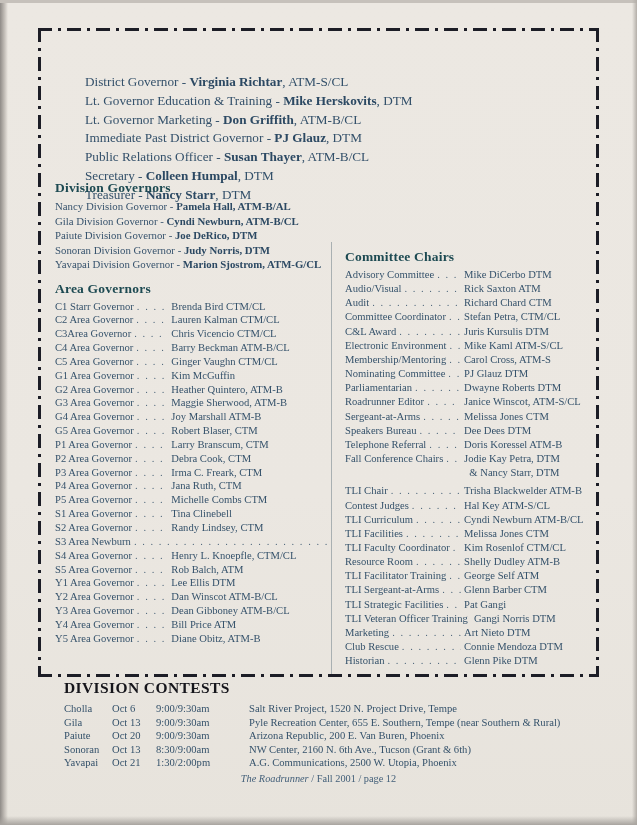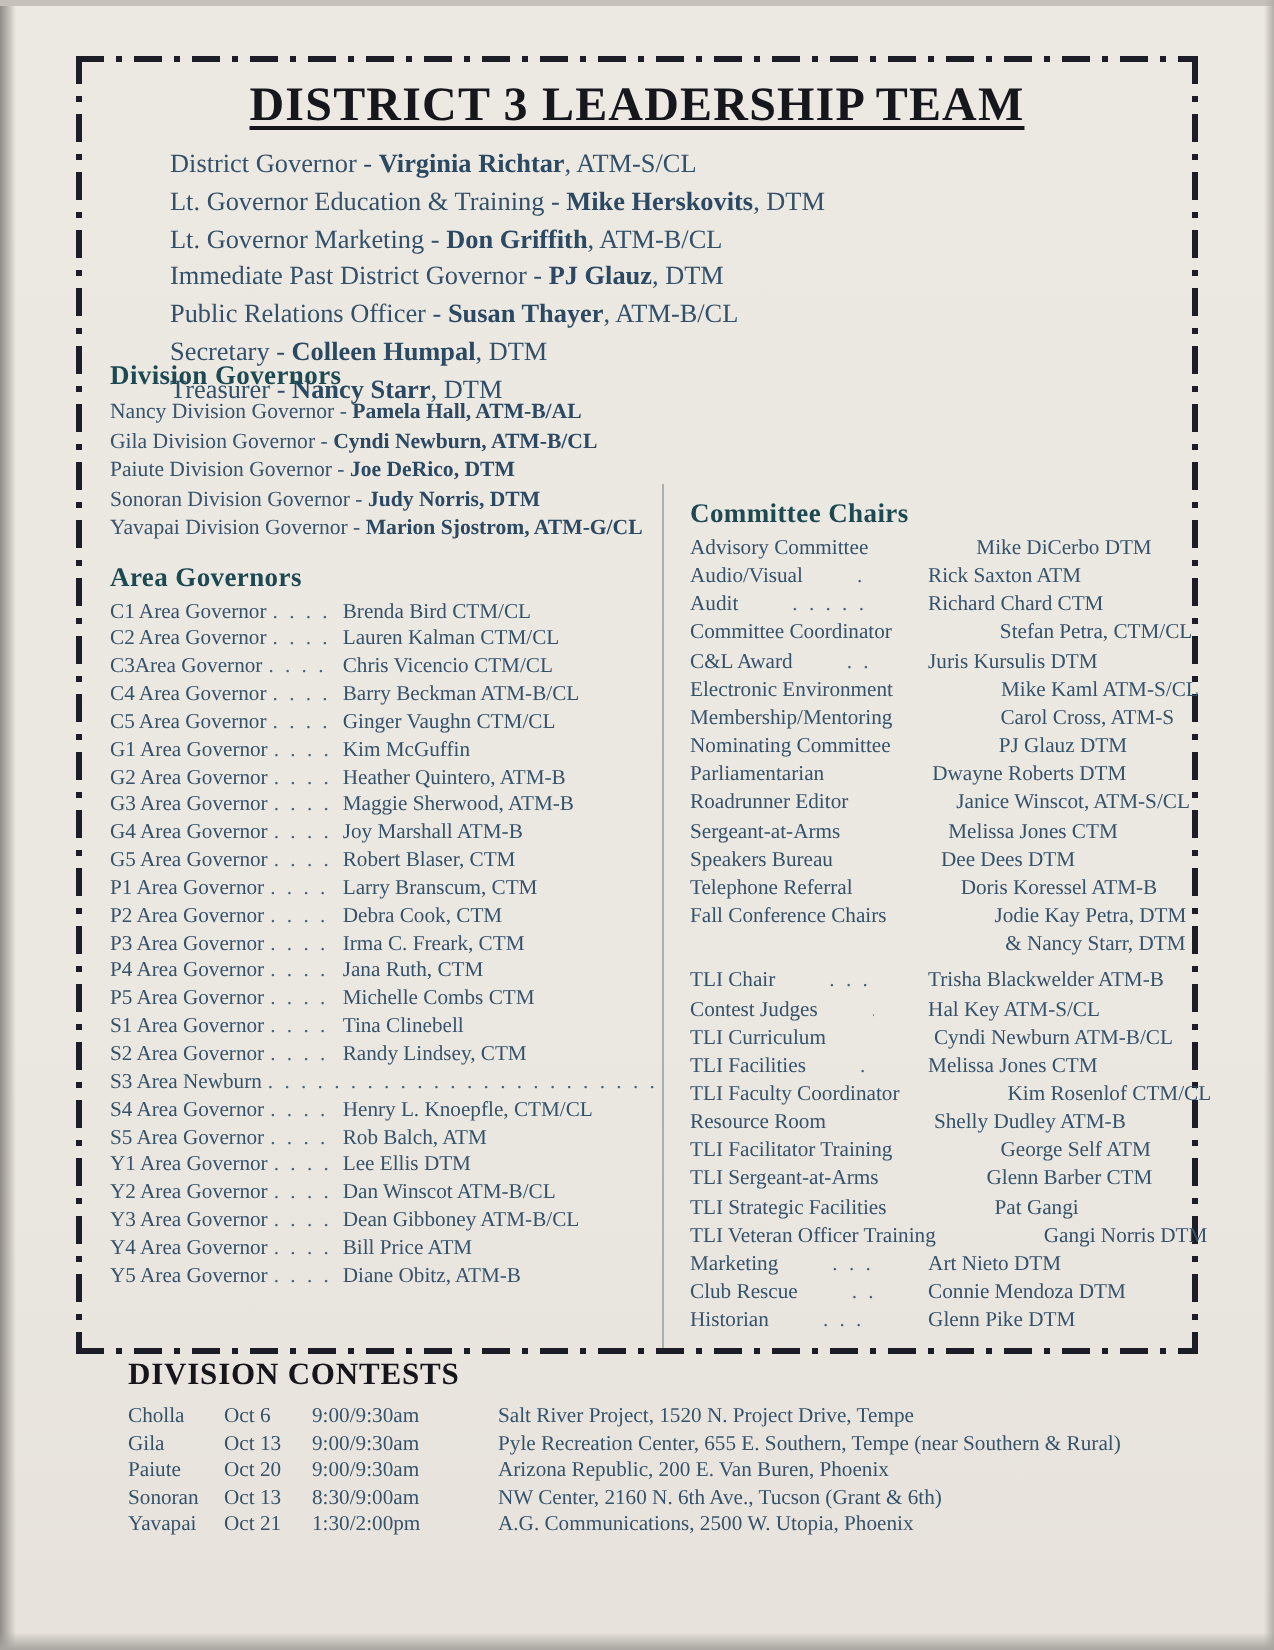--- a/index.html
+++ b/index.html
@@ -48,21 +48,21 @@
 
   .row{display:flex;align-items:baseline;}
   .lbl{flex:0 0 auto;white-space:nowrap;}
   .dots{flex:1 1 0;min-width:0;overflow:hidden;white-space:nowrap;margin:0 3px;opacity:.9;}
   .dots::after{content:". . . . . . . . . . . . . . . . . . . . . . . .";letter-spacing:1.5px;}
   .val{flex:0 0 58%;white-space:pre-line;}
 
   .ag-rows .row{font-size:10.6px;line-height:13.85px;}
 
   .col-right{position:absolute;left:307px;top:221px;width:248px;}
-  .cc-rows .row,.tli-rows .row{font-size:10.6px;line-height:14.15px;gap:24px;}
+  .cc-rows .row,.tli-rows .row{font-size:10.6px;line-height:14.15px;}
   .cc-rows .val,.tli-rows .val{flex:0 0 52%;}
   .tli-rows{margin-top:4px;}
 
   .divider{position:absolute;left:293px;top:214px;height:432px;width:1px;background:#a9b0b2;}
 
   .contests{position:absolute;left:64px;top:679px;width:546px;color:#35526b;}
   .contests-title{font-size:15.5px;font-weight:bold;color:#15151b;letter-spacing:.4px;margin:0 0 5px 0;}
   .c-row{display:grid;grid-template-columns:48px 44px 93px 1fr;font-size:10.6px;line-height:13.6px;}
 
   .footer{position:absolute;top:773px;left:0;width:100%;text-align:center;font-size:10.3px;color:#44607a;}
@@ -77,21 +77,20 @@
   <div class="edge-top"></div>
   <div class="edge-right"></div>
   <div class="edge-bottom"></div>
 
   <div class="frame">
     <div class="b b-top"></div>
     <div class="b b-bottom"></div>
     <div class="b b-left"></div>
     <div class="b b-right"></div>
 
-    <h1 class="title">DISTRICT 3 LEADERSHIP TEAM</h1>
 
     <div class="officers">
 
         <div class="oline"><span>District Governor - </span><b>Virginia Richtar</b><span>, ATM-S/CL</span></div>
 
         <div class="oline"><span>Lt. Governor Education &amp; Training - </span><b>Mike Herskovits</b><span>, DTM</span></div>
 
         <div class="oline"><span>Lt. Governor Marketing - </span><b>Don Griffith</b><span>, ATM-B/CL</span></div>
 
         <div class="oline"><span>Immediate Past District Governor - </span><b>PJ Glauz</b><span>, DTM</span></div>
@@ -115,21 +114,21 @@
 
           <div><span>Sonoran Division Governor - </span><b>Judy Norris, DTM</b></div>
 
           <div><span>Yavapai Division Governor - </span><b>Marion Sjostrom, ATM-G/CL</b></div>
         </div>
 
       <h2 class="sec ag-head">Area Governors</h2>
       <div class="ag-rows">
 
           <div class="row">
-            <span class="lbl">C1 Area Governor</span>
+            <span class="lbl">C1 Starr Governor</span>
             <span class="dots"></span>
             <span class="val">Brenda Bird CTM/CL</span>
           </div>
 
           <div class="row">
             <span class="lbl">C2 Area Governor</span>
             <span class="dots"></span>
             <span class="val">Lauren Kalman CTM/CL</span>
           </div>
 
@@ -480,14 +479,15 @@
 
         <div class="c-row">
           <span>Yavapai</span>
           <span>Oct 21</span>
           <span>1:30/2:00pm</span>
           <span>A.G. Communications, 2500 W. Utopia, Phoenix</span>
         </div>
       </div>
   </div>
 
+  <div class="footer"><span class="it">The Roadrunner</span><span> / Fall 2001 /  page 12</span></div>
 
 </div>
 
 </body></html>

